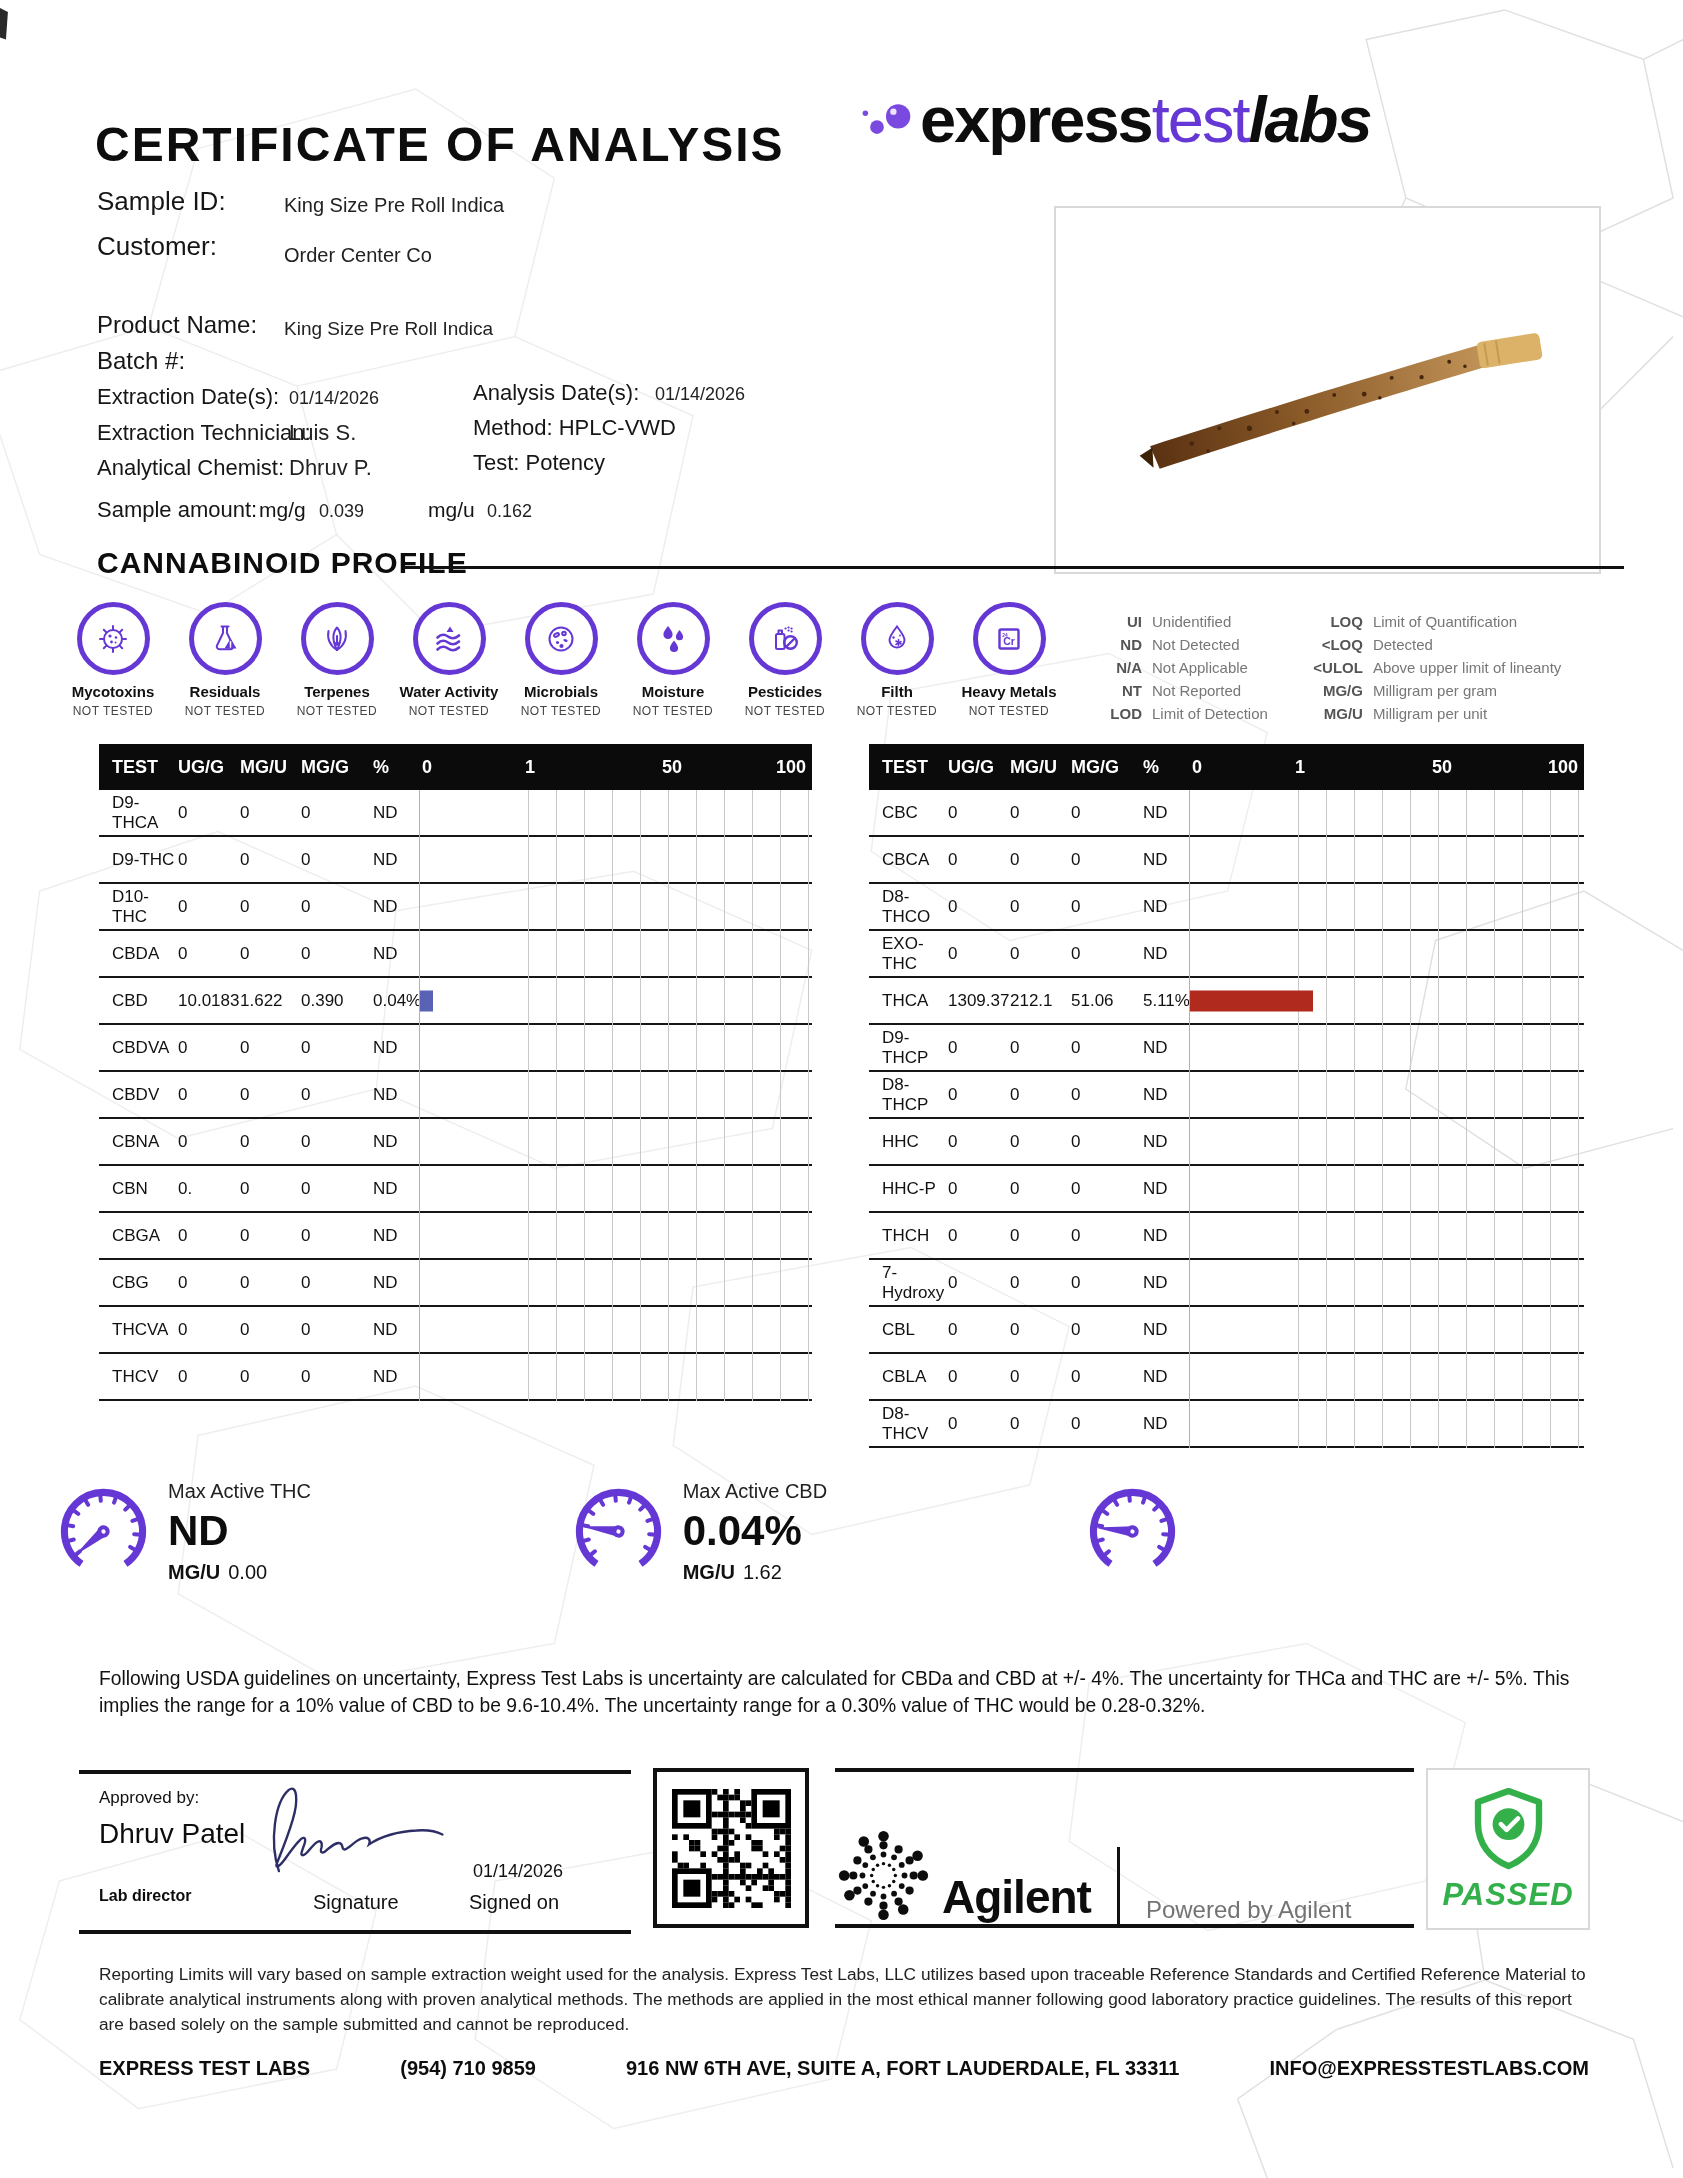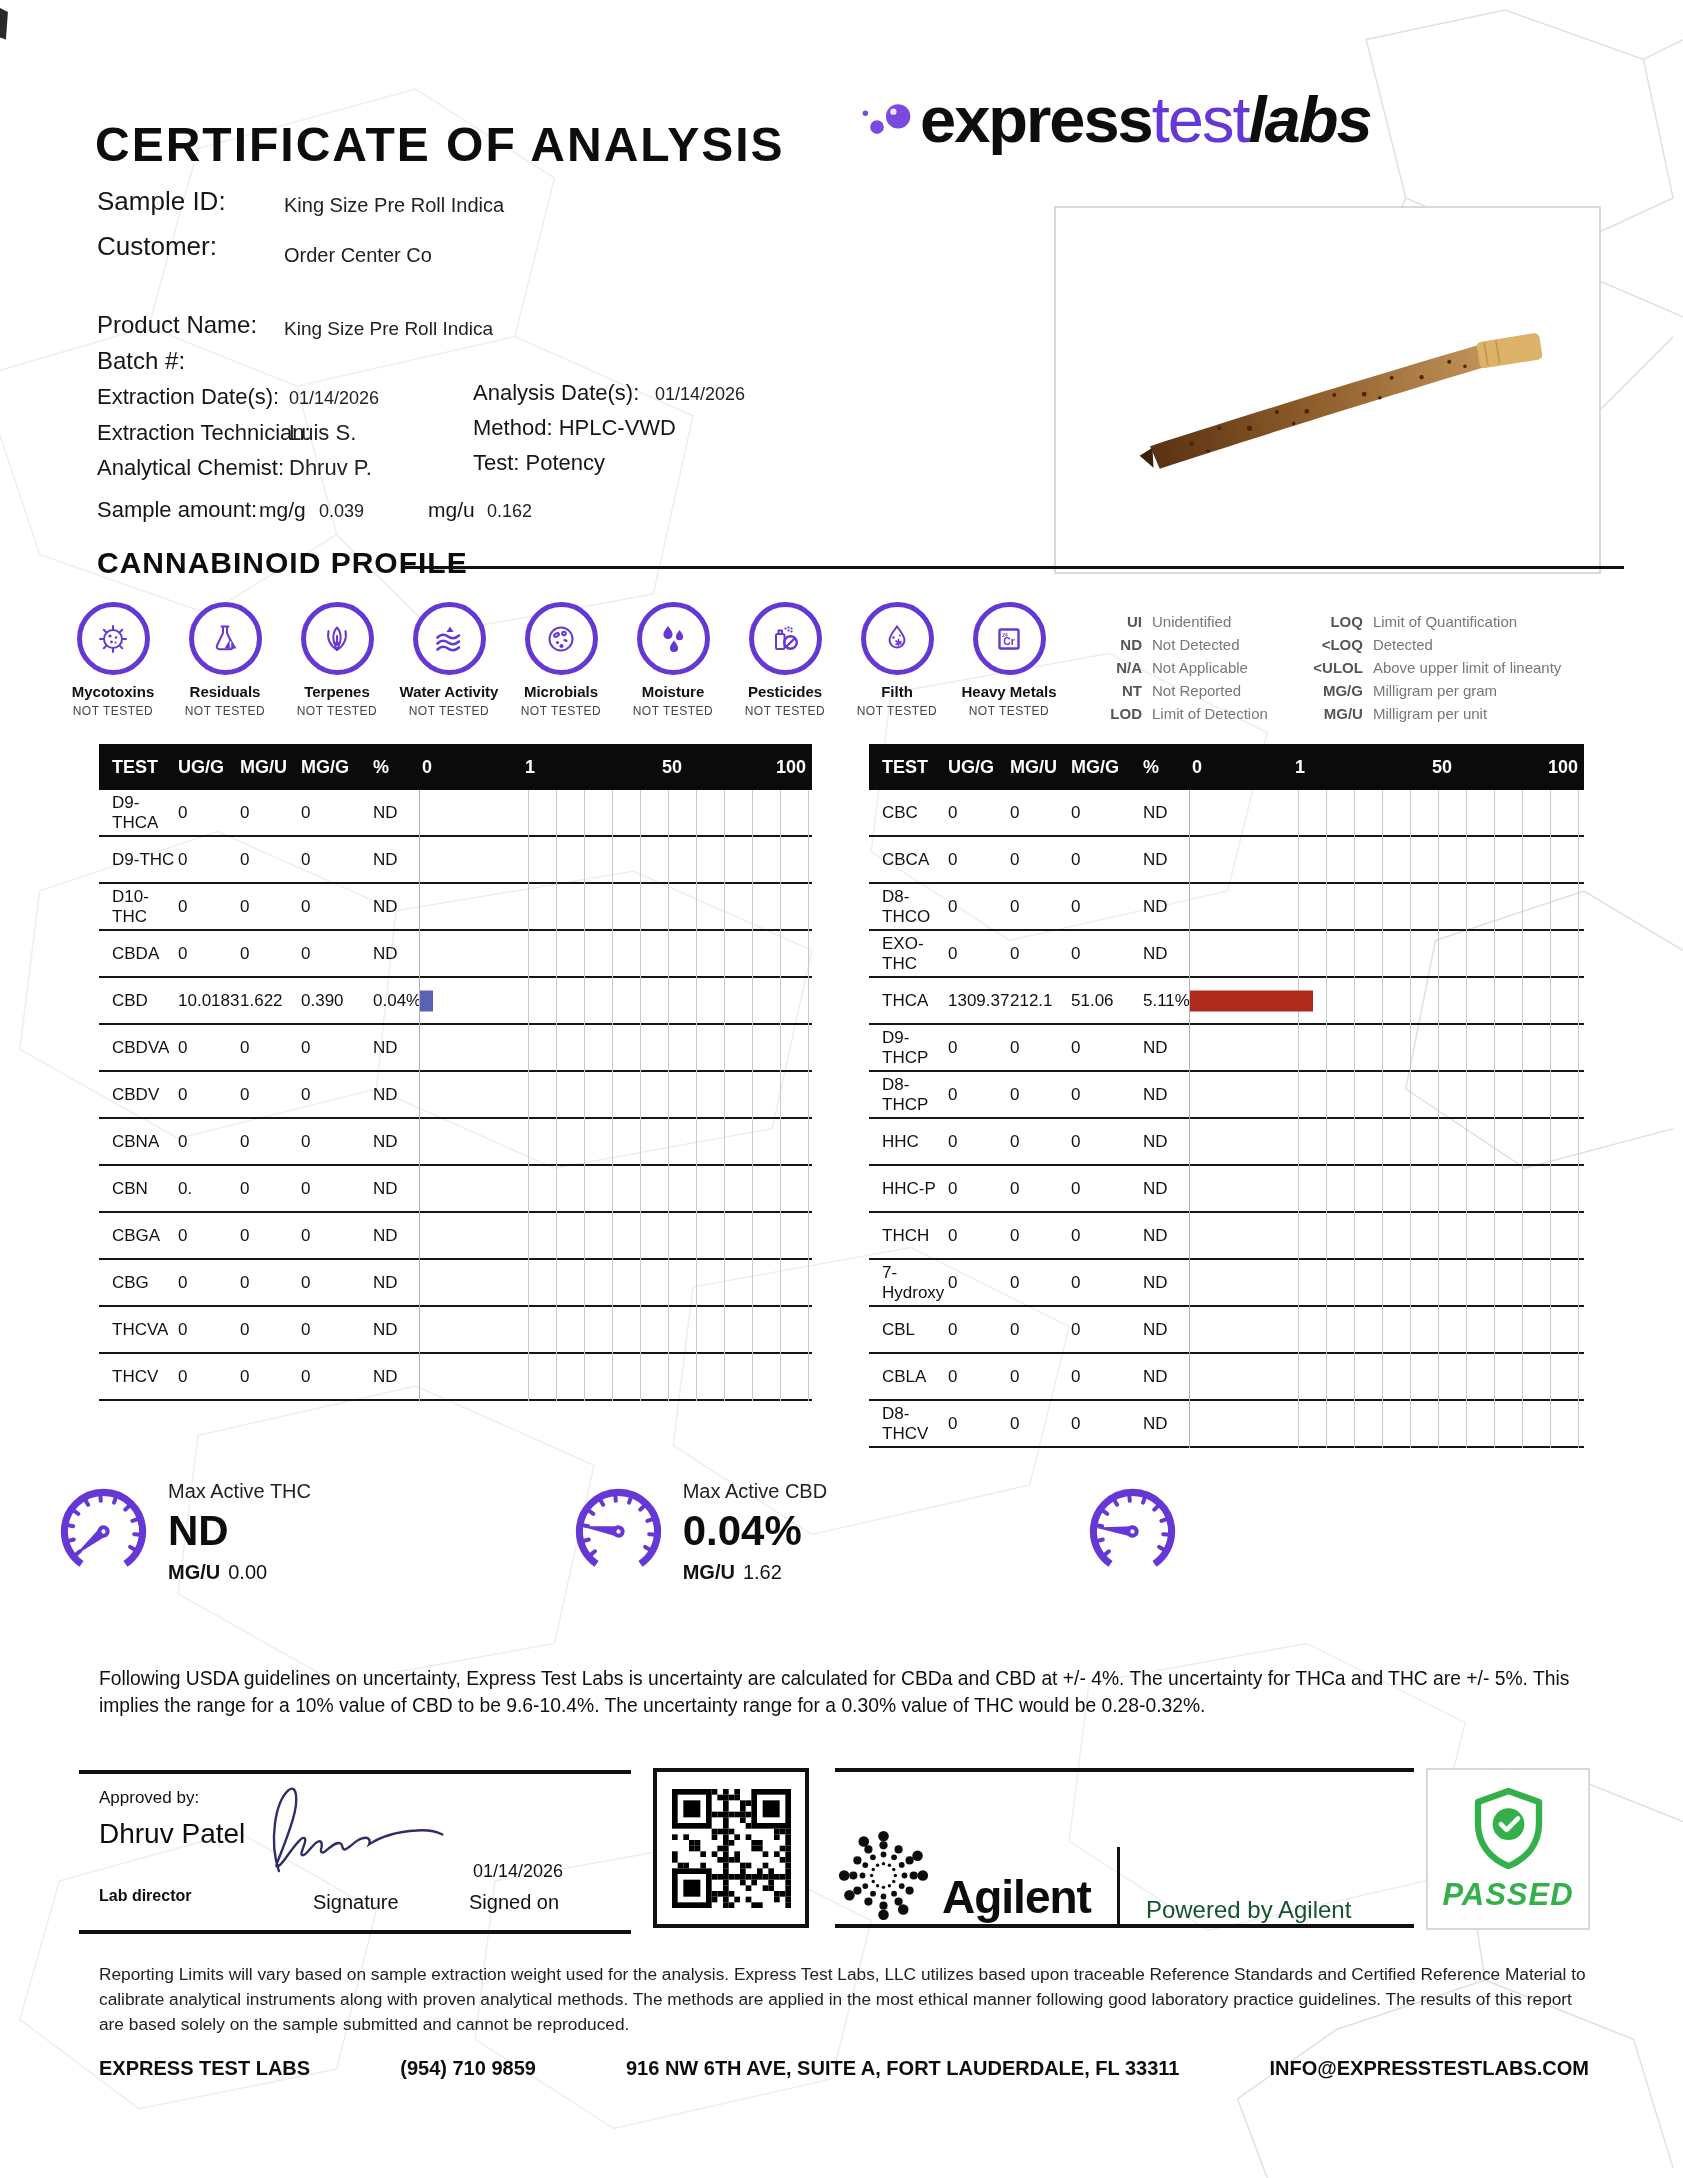--- a/index.html
+++ b/index.html
@@ -70,21 +70,21 @@
   .gauge-unit b{margin-right:8px;}
 
   .note{font-size:19.3px;line-height:27px;color:#111;}
 
   
   .approval-box{border-top:4px solid #111;border-bottom:4px solid #111;position:relative;}
   .qr-box{border:4px solid #111;display:flex;align-items:center;justify-content:center;background:#fff;}
   .agilent-box{border-top:4px solid #111;border-bottom:4px solid #111;display:flex;align-items:flex-end;}
   .agilent-name{font-size:46px;font-weight:800;letter-spacing:-1px;color:#0d0d0d;margin-left:10px;}
   .agilent-divider{width:3px;height:77px;background:#111;margin:0 26px;}
-  .powered{font-size:24px;color:#14532d;}
+  .powered{font-size:24px;color:#737373;}
   .passed-box{border:2px solid #d8d8d8;display:flex;flex-direction:column;align-items:center;justify-content:center;background:#fff;}
   .passed-label{font-size:31px;font-weight:800;letter-spacing:1px;color:#34b04a;margin-top:2px;font-style:italic;}
 
   .approved-by{font-size:17px;color:#111;}
   .approver-name{font-size:28px;font-weight:400;color:#0d0d0d;}
   .approver-role{font-size:16px;font-weight:700;color:#0d0d0d;}
   .sig-caption{font-size:20px;color:#111;}
   .sign-date{font-size:18px;color:#111;}
 
   .fineprint{font-size:17.3px;line-height:25px;color:#222;}

